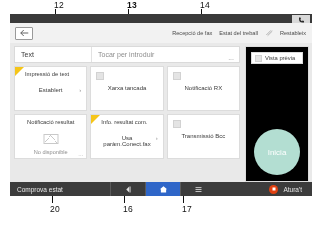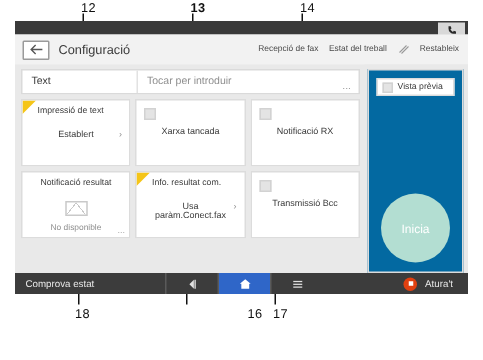--- a/index.html
+++ b/index.html
@@ -61,21 +61,21 @@
     position: absolute; left: 0; top: 29px; right: 0; bottom: 14px;
     display: flex;
   }
   .left-pane { width: 233px; position: relative; padding: 3px 3px 0 4px; }
   .right-pane {
     flex: 1; position: relative; background: #e9e9e9;
     padding: 4px 4px 0 2px;
   }
   .right-card {
     position: absolute; left: 2px; top: 3px; right: 3px; bottom: 0;
-    background: #0369a1; border: 1px solid #dcdcdc;
+    background: #000000; border: 1px solid #dcdcdc;
   }
 
   
   .textrow {
     display: flex; height: 17px; background: #fff; border: 1px solid #dadada;
     align-items: center; position: relative;
   }
   .textrow .lbl { width: 76px; font-size: 7px; color: #3a3a3a; padding-left: 6px; }
   .textrow .sep { width: 1px; height: 100%; background: #e2e2e2; }
   .textrow .ph { flex: 1; font-size: 7px; color: #8e8e8e; padding-left: 6px; }
@@ -172,23 +172,23 @@
 
 <div class="page">
 
   <div id="callout-layer">
       <div class="callout-num" style="left: 54px; top: 0px;">12</div>
       <div class="leader" style="left: 55px; top: 9px; height: 70px;"></div>
       <div class="callout-num" style="left: 127px; top: 0px; font-weight: bold;">13</div>
       <div class="leader" style="left: 128px; top: 9px; height: 70px;"></div>
       <div class="callout-num" style="left: 200px; top: 0px; text-align: right;">14</div>
       <div class="leader" style="left: 201px; top: 9px; height: 70px;"></div>
-      <div class="callout-num" style="left: 50px; top: 204px;">18</div>
+      <div class="callout-num" style="left: 50px; top: 204px;">20</div>
       <div class="leader" style="left: 52px; top: 163px; height: 40px;"></div>
-      <div class="callout-num" style="left: 123px; top: 204px; margin-left: 42px;">16</div>
+      <div class="callout-num" style="left: 123px; top: 204px;">16</div>
       <div class="leader" style="left: 124px; top: 163px; height: 40px;"></div>
       <div class="callout-num" style="left: 182px; top: 204px;">17</div>
       <div class="leader" style="left: 183px; top: 163px; height: 40px;"></div>
     </div>
 
   <div class="device">
 
     <div class="topstrip">
       <div class="phone-badge">
         <svg viewBox="0 0 12 12">
@@ -196,21 +196,20 @@
           </svg>
       </div>
     </div>
 
     <div class="titlebar">
       <div class="back-btn">
         <svg viewBox="0 0 12 10">
           <path d="M5 1 1 5l4 4M1 5h10" stroke="#555" stroke-width="1.2" fill="none"></path>
         </svg>
       </div>
-      <div class="title-text">Configuració</div>
       <div class="title-actions">
         <span class="act">Recepció de fax</span>
         <span class="act">Estat del treball</span>
         <span class="reset-ic">
           <svg viewBox="0 0 12 12">
               <path d="M2 9 9 2M4 10l7-7" stroke="#9a9a9a" stroke-width="1.1" fill="none"></path>
             </svg>
         </span>
         <span class="act">Restableix</span>
       </div>

